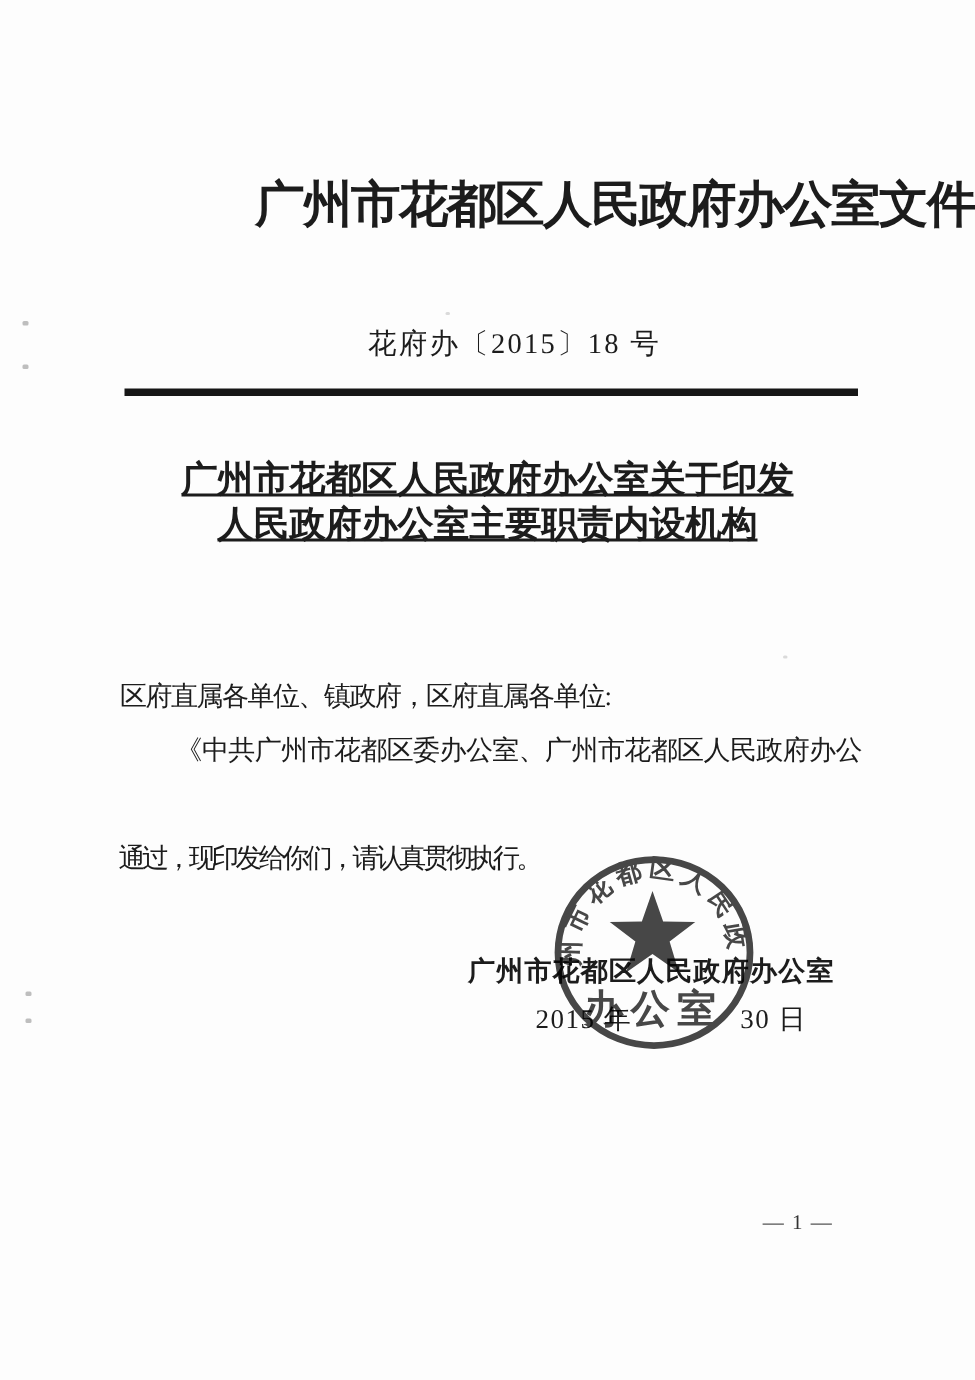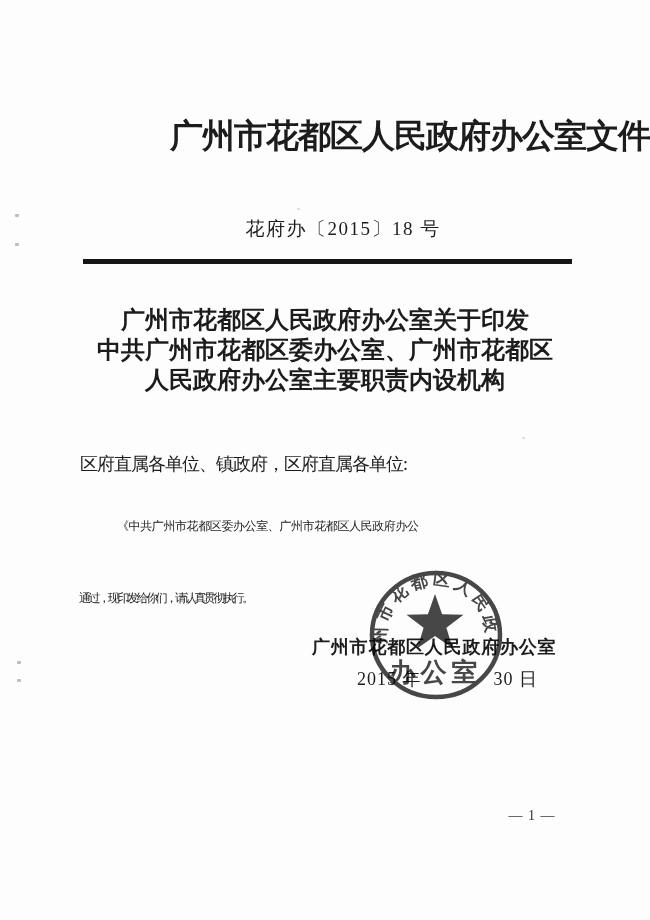--- a/index.html
+++ b/index.html
@@ -38,32 +38,32 @@
     position:absolute;top:259px;left:83px;
     width:489px;height:5px;
     background:var(--rule);
   }
   .notice-title{
     position:absolute;top:305px;left:0;width:100%;
     text-align:center;
     font-size:24px;font-weight:700;
     line-height:30px;
     letter-spacing:0px;
+    text-decoration:underline;
   }
   .notice-title div{white-space:nowrap;}
   .salutation{
     position:absolute;top:452px;left:80px;
     font-size:18px;letter-spacing:-1px;
     white-space:nowrap;
   }
   .body-line{
     position:absolute;left:79px;
-    font-size:12px;letter-spacing:-0.4px;
+    font-size:18px;letter-spacing:-0.4px;
     white-space:nowrap;
-    margin-top:30px;
   }
   .body-line.l1{top:488px;margin-left:38px;}
   .body-line.l2{top:524px;}
   .body-line.l3{top:560px;letter-spacing:-2.4px;font-family:Liberation Serif, serif;}
   .signature{
     position:absolute;top:635px;left:312px;
     font-size:18px;letter-spacing:0.8px;
     white-space:nowrap;
     font-weight:bold;
   }
@@ -104,21 +104,20 @@
 <div class="page">
 
   <div class="doc-header">广州市花都区人民政府办公室文件</div>
 
   <div class="doc-number">花府办〔2015〕18 号</div>
 
   <div class="rule"></div>
 
   <div class="notice-title">
     <div>广州市花都区人民政府办公室关于印发</div>
-    <div>中共广州市花都区委办公室、广州市花都区</div>
     <div>人民政府办公室主要职责内设机构</div>
   </div>
 
   <div class="salutation">区府直属各单位、镇政府，区府直属各单位:</div>
 
   <div class="body-line l1">《中共广州市花都区委办公室、广州市花都区人民政府办公</div>
   <div class="body-line l3">通过，现印发给你们，请认真贯彻执行。</div>
 
   <div class="signature">广州市花都区人民政府办公室</div>
 

